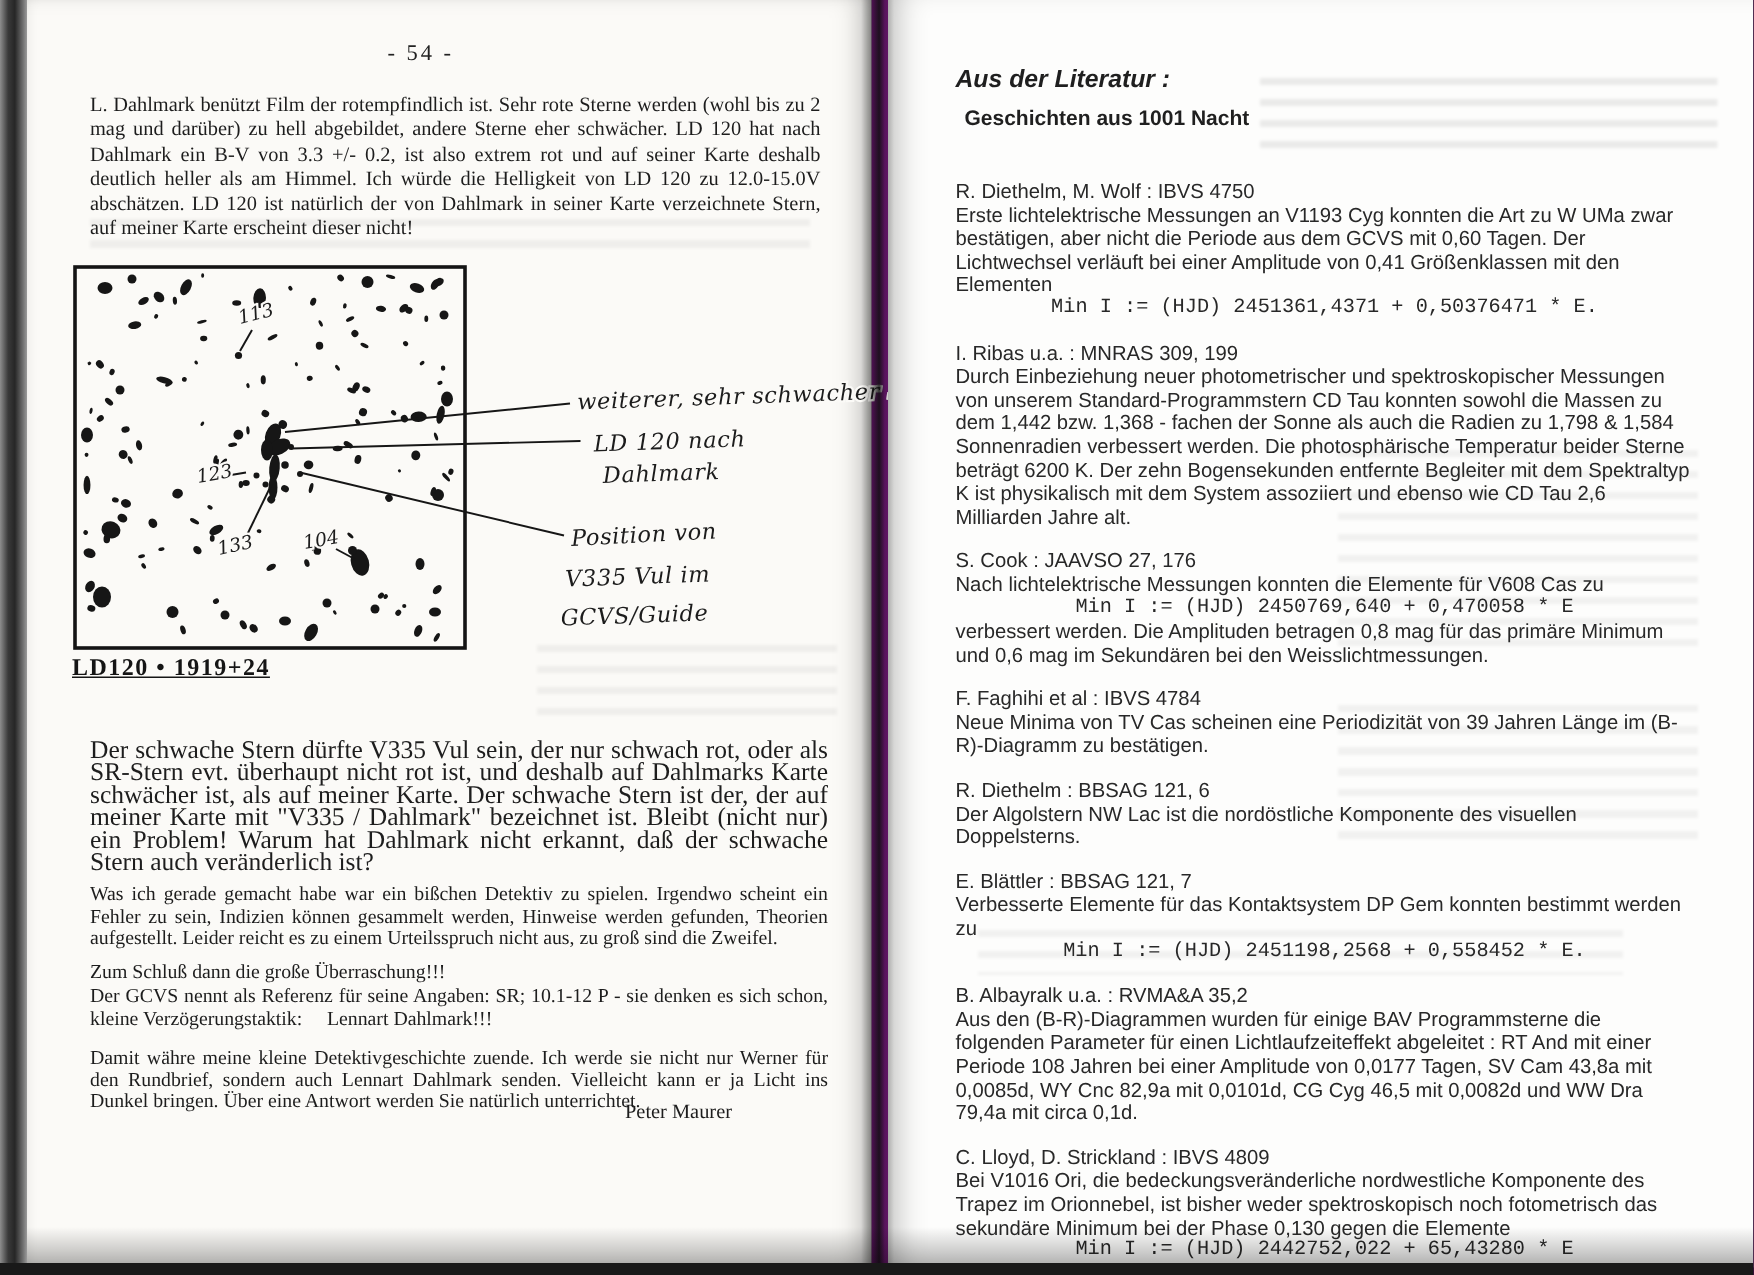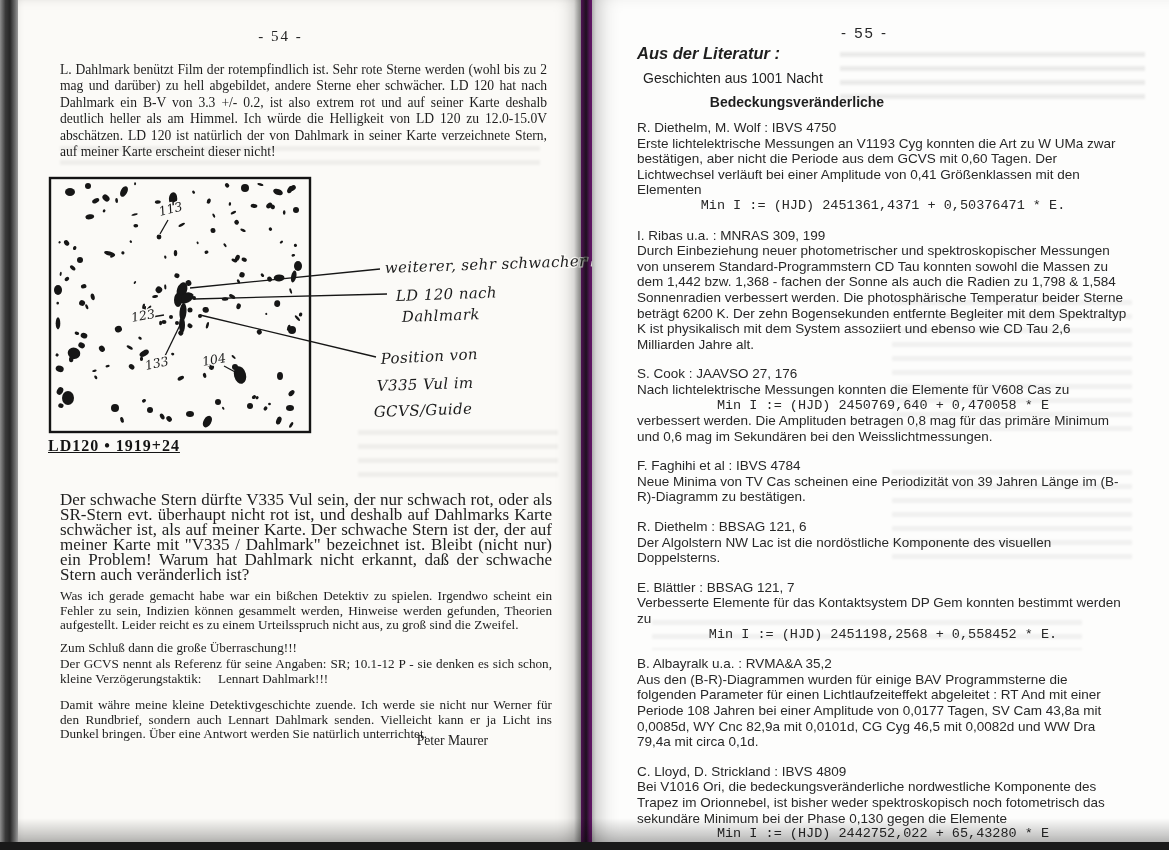--- a/index.html
+++ b/index.html
@@ -31,21 +31,21 @@
   .p-first { font-size:13.6px; line-height:16.4px; }
   .p-std   { font-size:17px; line-height:15.1px; }
   .p-tight { font-size:13.2px; line-height:14.6px; }
   .pre { white-space:pre-wrap; }
   .caption { font-size:16px; font-weight:bold; letter-spacing:1px; color:#151515;text-decoration:underline; }
   .signature { font-size:13.6px; color:#1d1d1d; text-align:right; }
 
   
   .sans { font-family:"Liberation Sans", sans-serif; color:#282828; }
   .h1 { font-size:16.5px; font-weight:bold; color:#1f1f1f;font-style:italic; }
-  .h2 { font-size:14px;   font-weight:normal; color:#1f1f1f; }
+  .h2 { font-size:14px;   font-weight:bold; color:#1f1f1f; }
   .section-title { font-size:14px; font-weight:bold; text-align:center; color:#1f1f1f; }
   .entries { font-size:13.5px; line-height:15.6px; }
   .entry { margin-bottom:14px; }
   .entry .formula { text-align:center;font-family:Liberation Mono, monospace; }
 
   
   .hand { font-family:"DejaVu Serif", serif; font-style:italic; fill:#1c1c1c; }
   .hand-lg { font-size:15px; letter-spacing:0.4px; }
   .hand-num { font-size:12.5px; }
   svg text { paint-order:stroke; stroke:#fbfaf7; stroke-width:3px; }
@@ -260,25 +260,23 @@
     <div class="abs para p-tight" style="left:42px; top:698px; width:492px;">Damit währe meine kleine Detektivgeschichte zuende. Ich werde sie nicht nur Werner für den Rundbrief, sondern auch Lennart Dahlmark senden. Vielleicht kann er ja Licht ins Dunkel bringen. Über eine Antwort werden Sie natürlich unterrichtet.</div>
     <div class="abs signature" style="left:42px; top:733px; width:428px;">Peter Maurer</div>
   </div>
 
   <div class="page page-right sans">
     <div class="bleed abs" style="left:248px; top:52px; width:305px; height:50px;"></div>
     <div class="bleed bleed-light abs" style="left:300px; top:300px; width:240px; height:140px;"></div>
     <div class="bleed bleed-light abs" style="left:300px; top:470px; width:240px; height:90px;"></div>
     <div class="bleed bleed-light abs" style="left:60px; top:620px; width:430px; height:30px;"></div>
 
-    <div class="abs pagenum sans" style="left:0; top:24px; width:545px;">-  55  -</div>
 
     <div class="abs h1" style="left:45px; top:44px;">Aus der Literatur :</div>
     <div class="abs h2" style="left:51px; top:70px;">Geschichten aus 1001 Nacht</div>
-    <div class="abs section-title" style="left:0px; top:94px; width:410px;">Bedeckungsveränderliche</div>
 
     <div id="entries" class="abs entries" style="left:45px; top:120px; width:492px;">
         <div class="entry">
           <div class="ref">R. Diethelm, M. Wolf : IBVS 4750</div>
           <div class="body">Erste lichtelektrische Messungen an V1193 Cyg konnten die Art zu W UMa zwar bestätigen, aber nicht die Periode aus dem GCVS mit 0,60 Tagen. Der Lichtwechsel verläuft bei einer Amplitude von 0,41 Größenklassen mit den Elementen</div>
           <div class="formula">Min I := (HJD) 2451361,4371 + 0,50376471 * E.</div>
         </div>
         <div class="entry">
           <div class="ref">I. Ribas u.a. : MNRAS 309, 199</div>
           <div class="body">Durch Einbeziehung neuer photometrischer und spektroskopischer Messungen von unserem Standard-Programmstern CD Tau konnten sowohl die Massen zu dem 1,442 bzw. 1,368 - fachen der Sonne als auch die Radien zu 1,798 &amp; 1,584 Sonnenradien verbessert werden. Die photosphärische Temperatur beider Sterne beträgt 6200 K. Der zehn Bogensekunden entfernte Begleiter mit dem Spektraltyp K ist physikalisch mit dem System assoziiert und ebenso wie CD Tau 2,6 Milliarden Jahre alt.</div>

